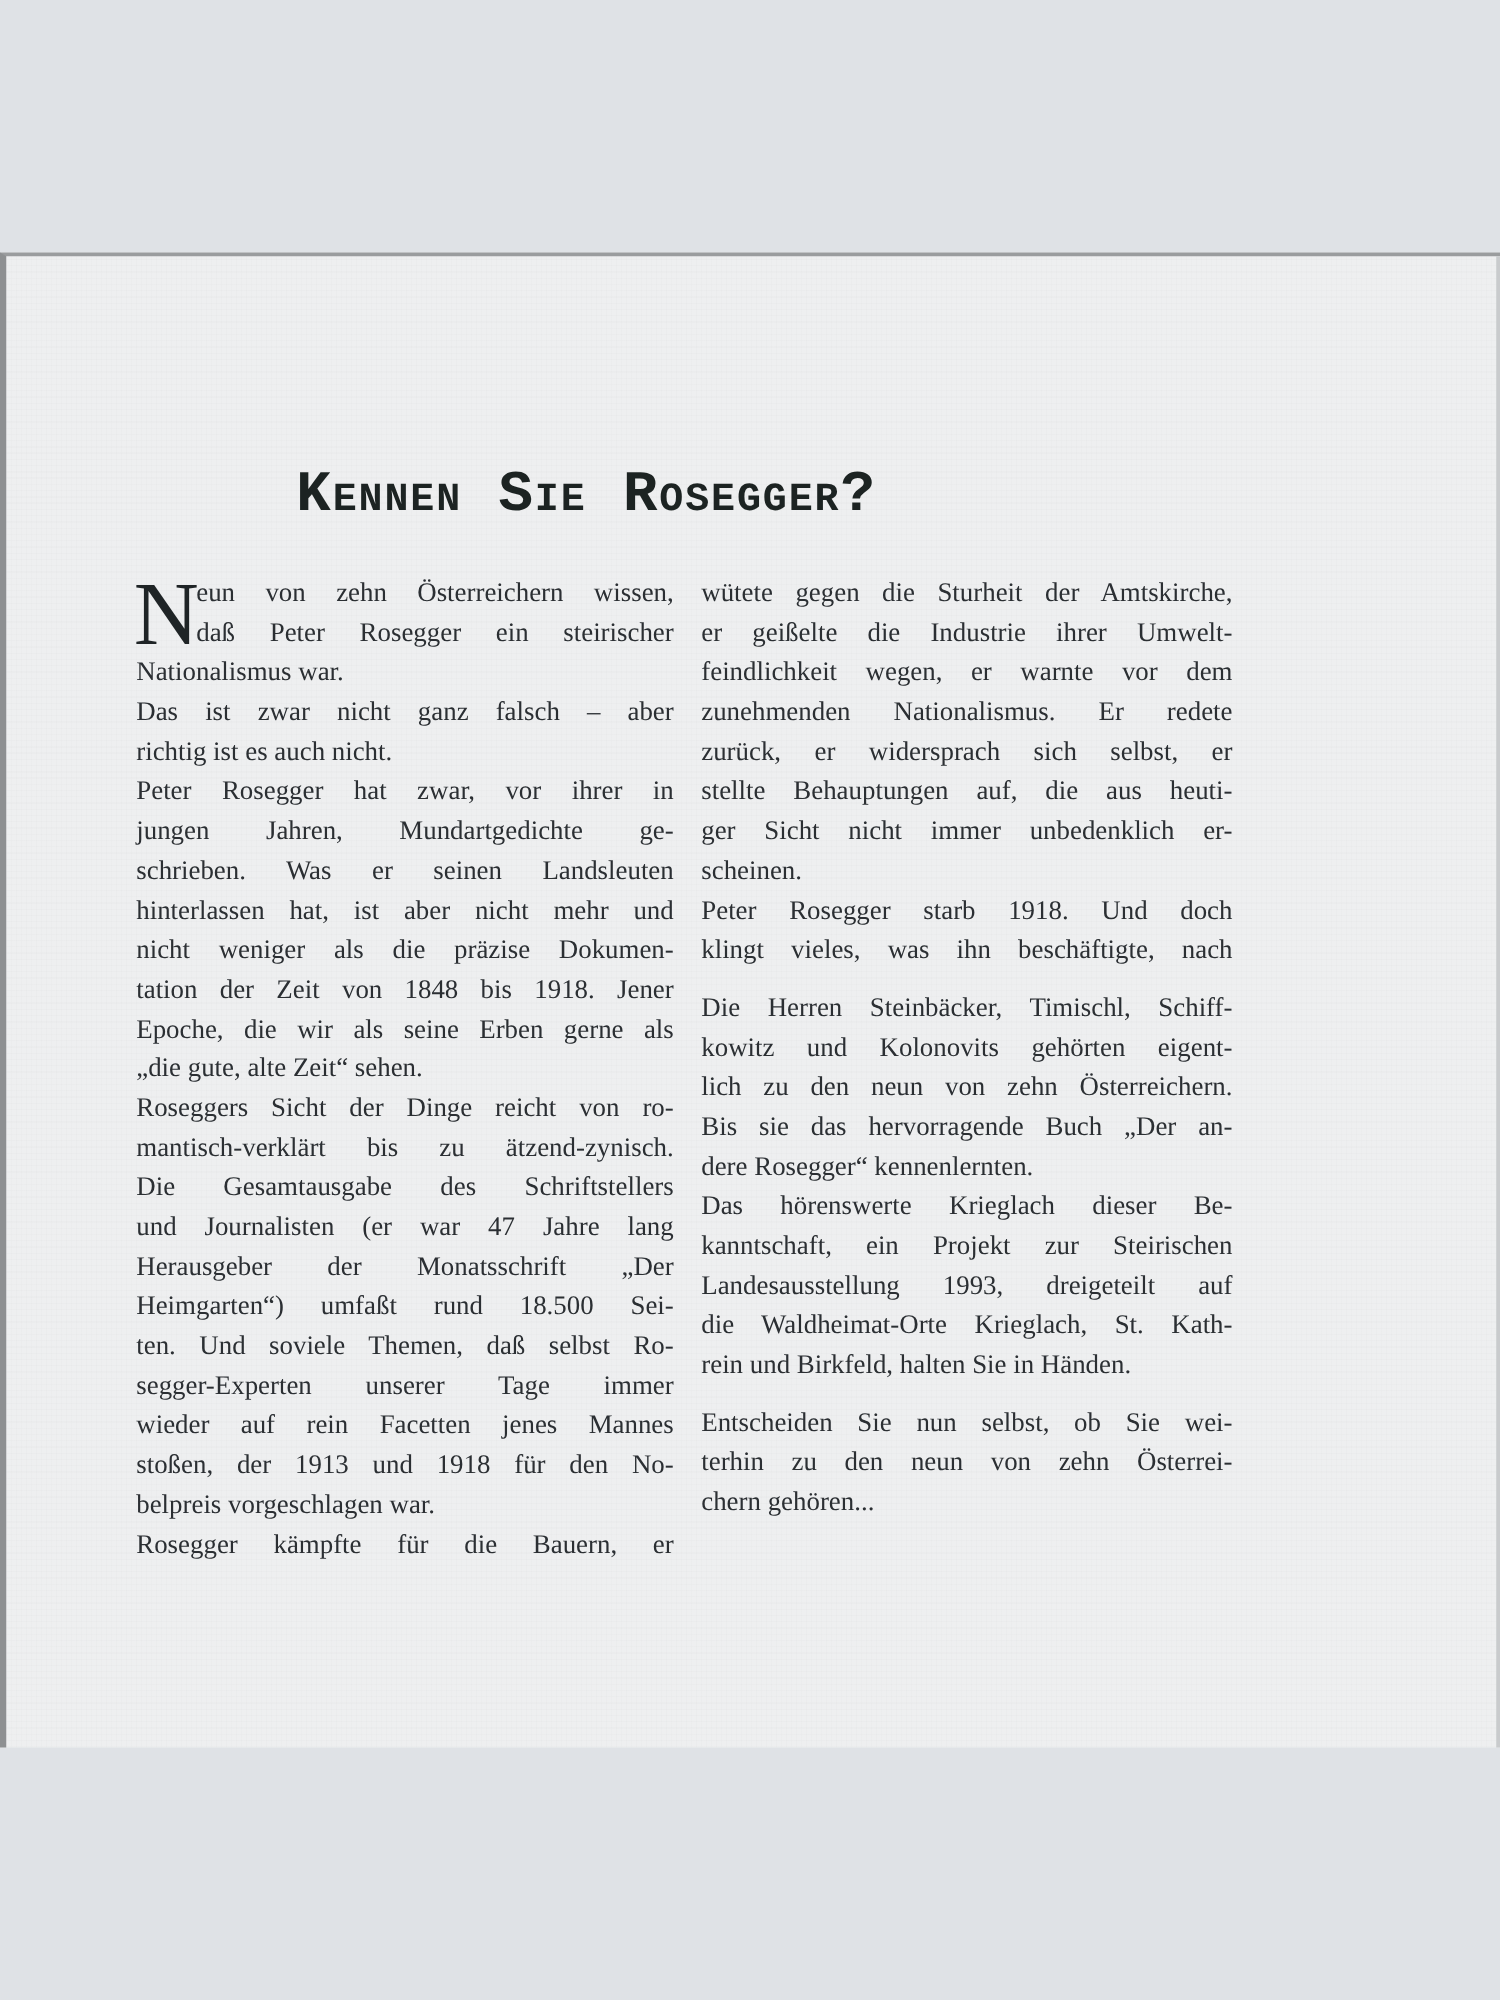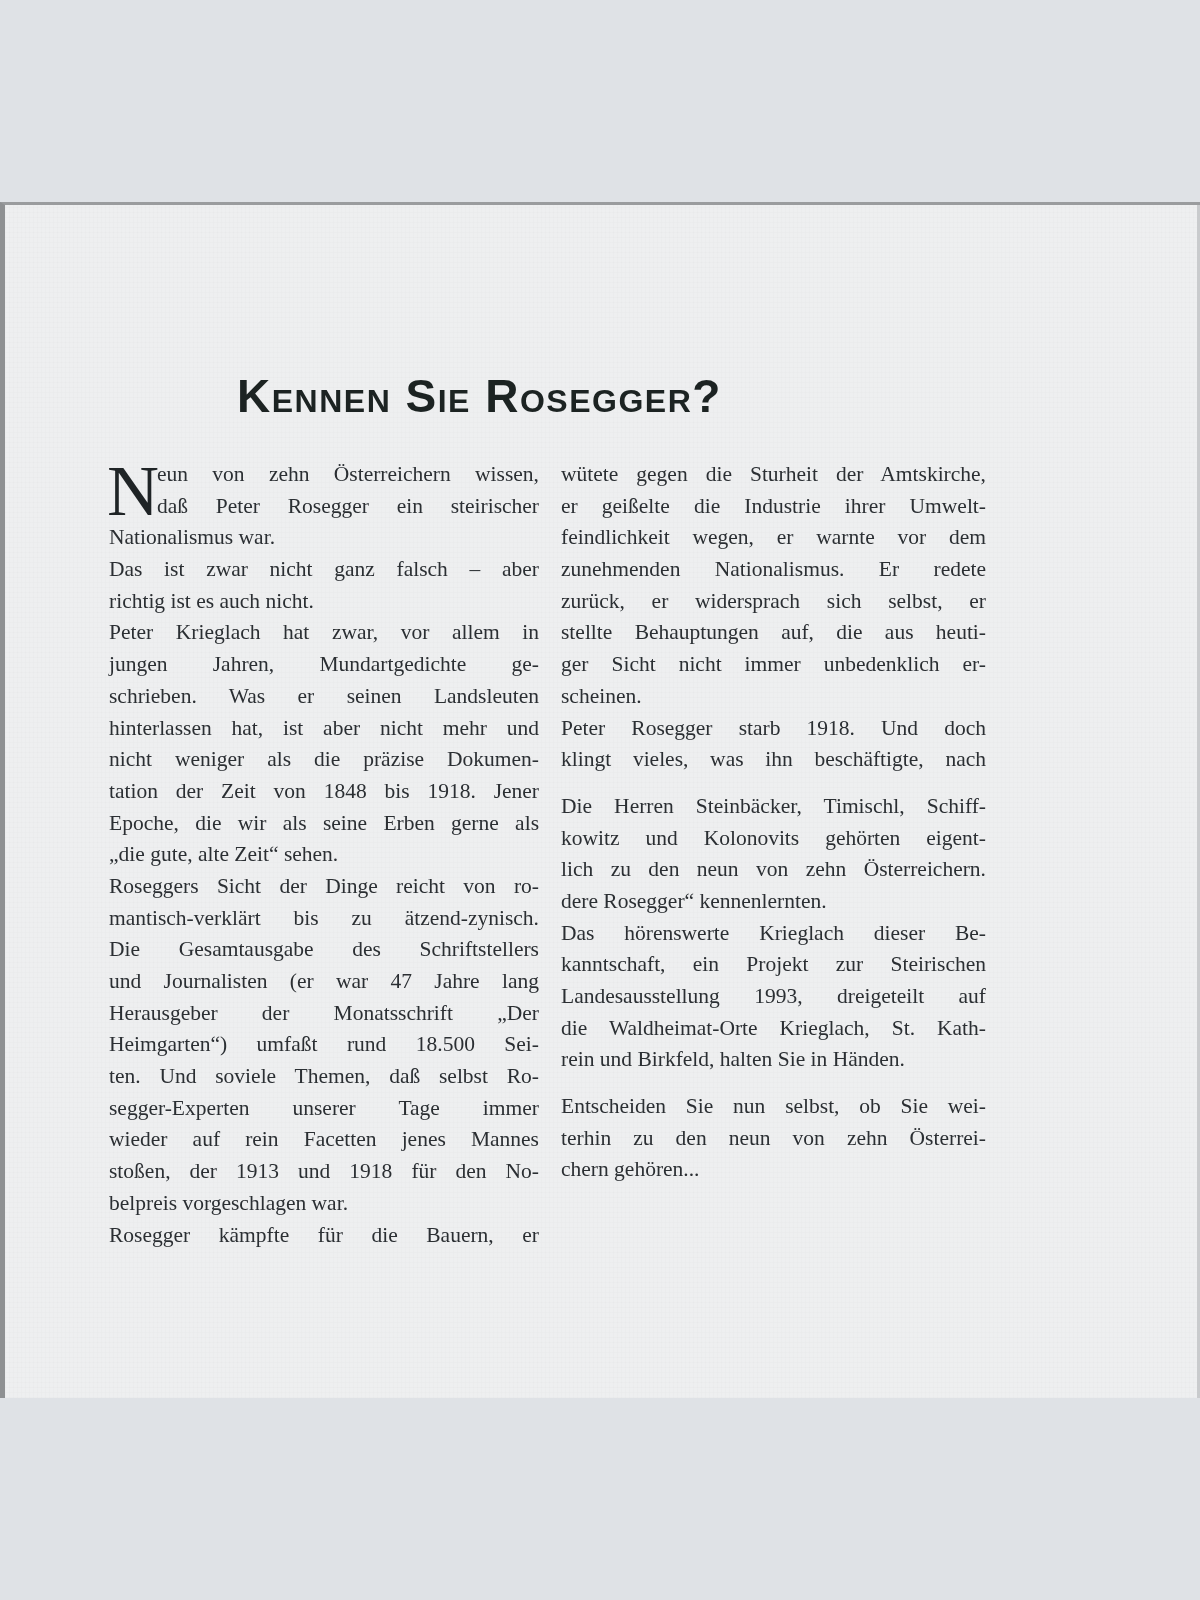--- a/index.html
+++ b/index.html
@@ -23,21 +23,21 @@
   }
   .page::after {
     content: "";
     position: absolute; right: 0; top: 0; bottom: 0; width: 3px;
     background: #c9cbcd;
   }
   .title {
     position: absolute;
     left: 232px; top: 168px;
     margin: 0;
-    font-family: Liberation Sans, sans-serif;
+    font-family: Liberation Mono, monospace;
     font-weight: bold;
     font-variant: small-caps;
     font-size: 46px;
     letter-spacing: 1.5px;
     color: #1c2322;
     white-space: nowrap;
     line-height: 1;
   }
   .col {
     position: absolute;
@@ -79,21 +79,21 @@
   <div class="col left">
     <div class="dropcap-line">
       <span class="dropcap">N</span>
     </div>
     <div id="left-lines">
         <span class="line indent">eun von zehn Österreichern wissen,</span>
         <span class="line indent">daß Peter Rosegger ein steirischer</span>
         <span class="line last">Nationalismus war.</span>
         <span class="line">Das ist zwar nicht ganz falsch – aber</span>
         <span class="line last">richtig ist es auch nicht.</span>
-        <span class="line">Peter Krieglach hat zwar, vor allem in</span>
+        <span class="line">Peter Rosegger hat zwar, vor ihrer in</span>
         <span class="line">jungen Jahren, Mundartgedichte ge-</span>
         <span class="line">schrieben. Was er seinen Landsleuten</span>
         <span class="line">hinterlassen hat, ist aber nicht mehr und</span>
         <span class="line">nicht weniger als die präzise Dokumen-</span>
         <span class="line">tation der Zeit von 1848 bis 1918. Jener</span>
         <span class="line">Epoche, die wir als seine Erben gerne als</span>
         <span class="line last">„die gute, alte Zeit“ sehen.</span>
         <span class="line">Roseggers Sicht der Dinge reicht von ro-</span>
         <span class="line">mantisch-verklärt bis zu ätzend-zynisch.</span>
         <span class="line">Die Gesamtausgabe des Schriftstellers</span>
@@ -118,20 +118,21 @@
         <span class="line">zurück, er widersprach sich selbst, er</span>
         <span class="line">stellte Behauptungen auf, die aus heuti-</span>
         <span class="line">ger Sicht nicht immer unbedenklich er-</span>
         <span class="line last">scheinen.</span>
         <span class="line">Peter Rosegger starb 1918. Und doch</span>
         <span class="line">klingt vieles, was ihn beschäftigte, nach</span>
         <span class="gap"></span>
         <span class="line">Die Herren Steinbäcker, Timischl, Schiff-</span>
         <span class="line">kowitz und Kolonovits gehörten eigent-</span>
         <span class="line">lich zu den neun von zehn Österreichern.</span>
+        <span class="line">Bis sie das hervorragende Buch „Der an-</span>
         <span class="line last">dere Rosegger“ kennenlernten.</span>
         <span class="line">Das hörenswerte Krieglach dieser Be-</span>
         <span class="line">kanntschaft, ein Projekt zur Steirischen</span>
         <span class="line">Landesausstellung 1993, dreigeteilt auf</span>
         <span class="line">die Waldheimat-Orte Krieglach, St. Kath-</span>
         <span class="line last">rein und Birkfeld, halten Sie in Händen.</span>
         <span class="gap"></span>
         <span class="line">Entscheiden Sie nun selbst, ob Sie wei-</span>
         <span class="line">terhin zu den neun von zehn Österrei-</span>
         <span class="line last">chern gehören...</span>

